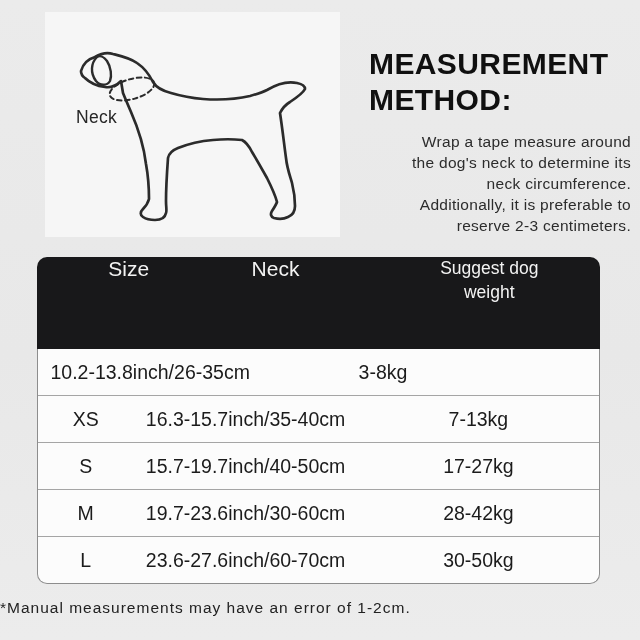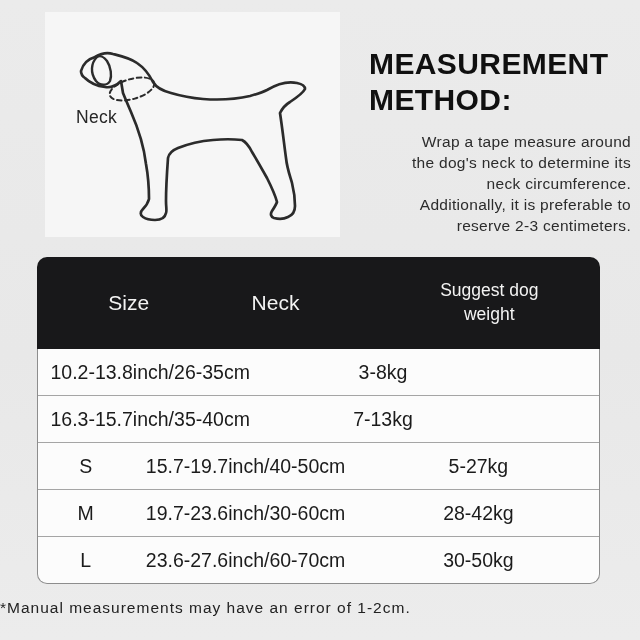--- a/index.html
+++ b/index.html
@@ -31,21 +31,21 @@
     letter-spacing:.4px;color:#101010;white-space:pre-line;
   }
   .method-body{
     margin:13px 0 0;font-size:15.5px;line-height:21px;
     letter-spacing:.3px;color:#2c2c2c;white-space:pre-line;text-align:right;
   }
 
   
   .chart{position:absolute;left:37px;top:257px;width:563px;}
   .thead{
-    display:flex;align-items:center;height:92px;
+    display:flex;align-items:flex-start;height:92px;
     background:#18181a;border-radius:10px 10px 0 0;color:#f3f3f3;padding-left:48px;
   }
   .th,.td{
     display:flex;align-items:center;justify-content:center;
     text-align:center;box-sizing:border-box;
   }
   .col-size{width:17%;}
   .col-neck{width:40%;}
   .col-weight{width:43%;}
   .thead .col-size,.thead .col-neck{font-size:21px;}
@@ -140,27 +140,28 @@
       <div class="th col-neck">Neck</div>
       <div class="th col-weight">Suggest dog
 weight</div>
     </div>
     <div class="tbody">
       <div class="tr">
         <div class="td col-neck">10.2-13.8inch/26-35cm</div>
         <div class="td col-weight">3-8kg</div>
       </div>
       <div class="tr">
+        <div class="td col-size">XS</div>
         <div class="td col-neck">16.3-15.7inch/35-40cm</div>
         <div class="td col-weight">7-13kg</div>
       </div>
       <div class="tr">
         <div class="td col-size">S</div>
         <div class="td col-neck">15.7-19.7inch/40-50cm</div>
-        <div class="td col-weight">5-27kg</div>
+        <div class="td col-weight">17-27kg</div>
       </div>
       <div class="tr">
         <div class="td col-size">M</div>
         <div class="td col-neck">19.7-23.6inch/30-60cm</div>
         <div class="td col-weight">28-42kg</div>
       </div>
       <div class="tr">
         <div class="td col-size">L</div>
         <div class="td col-neck">23.6-27.6inch/60-70cm</div>
         <div class="td col-weight">30-50kg</div>

